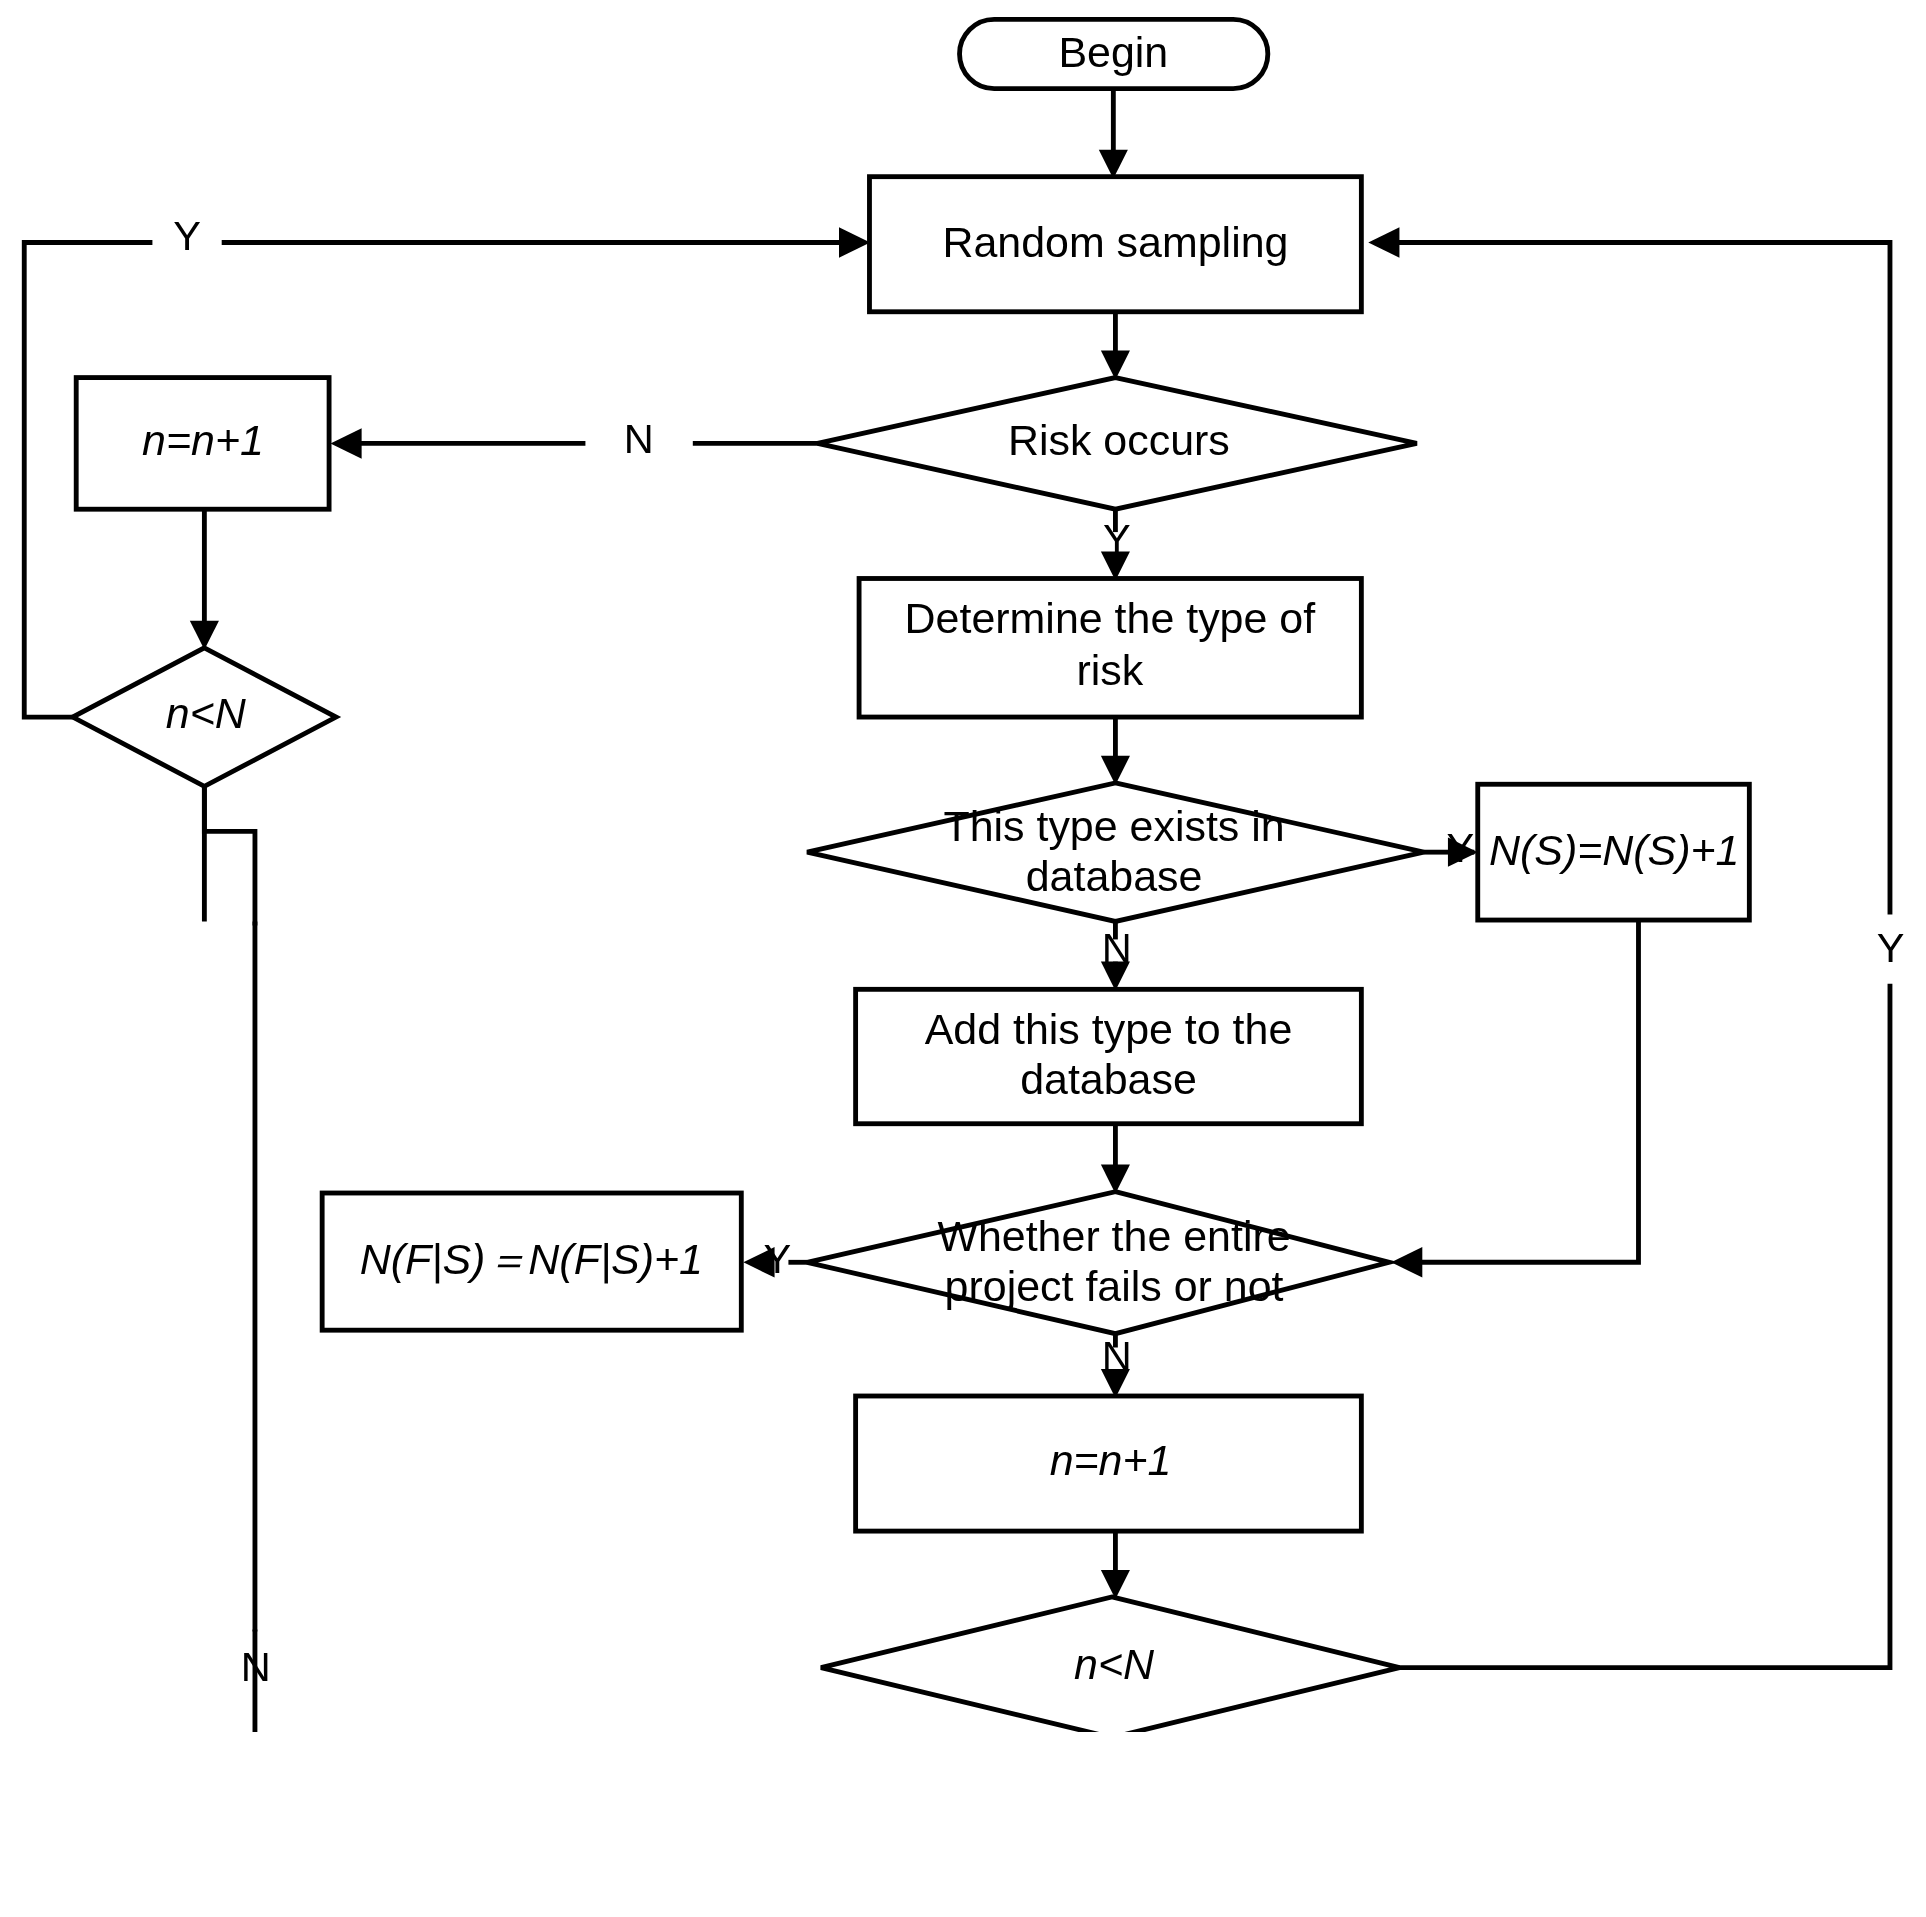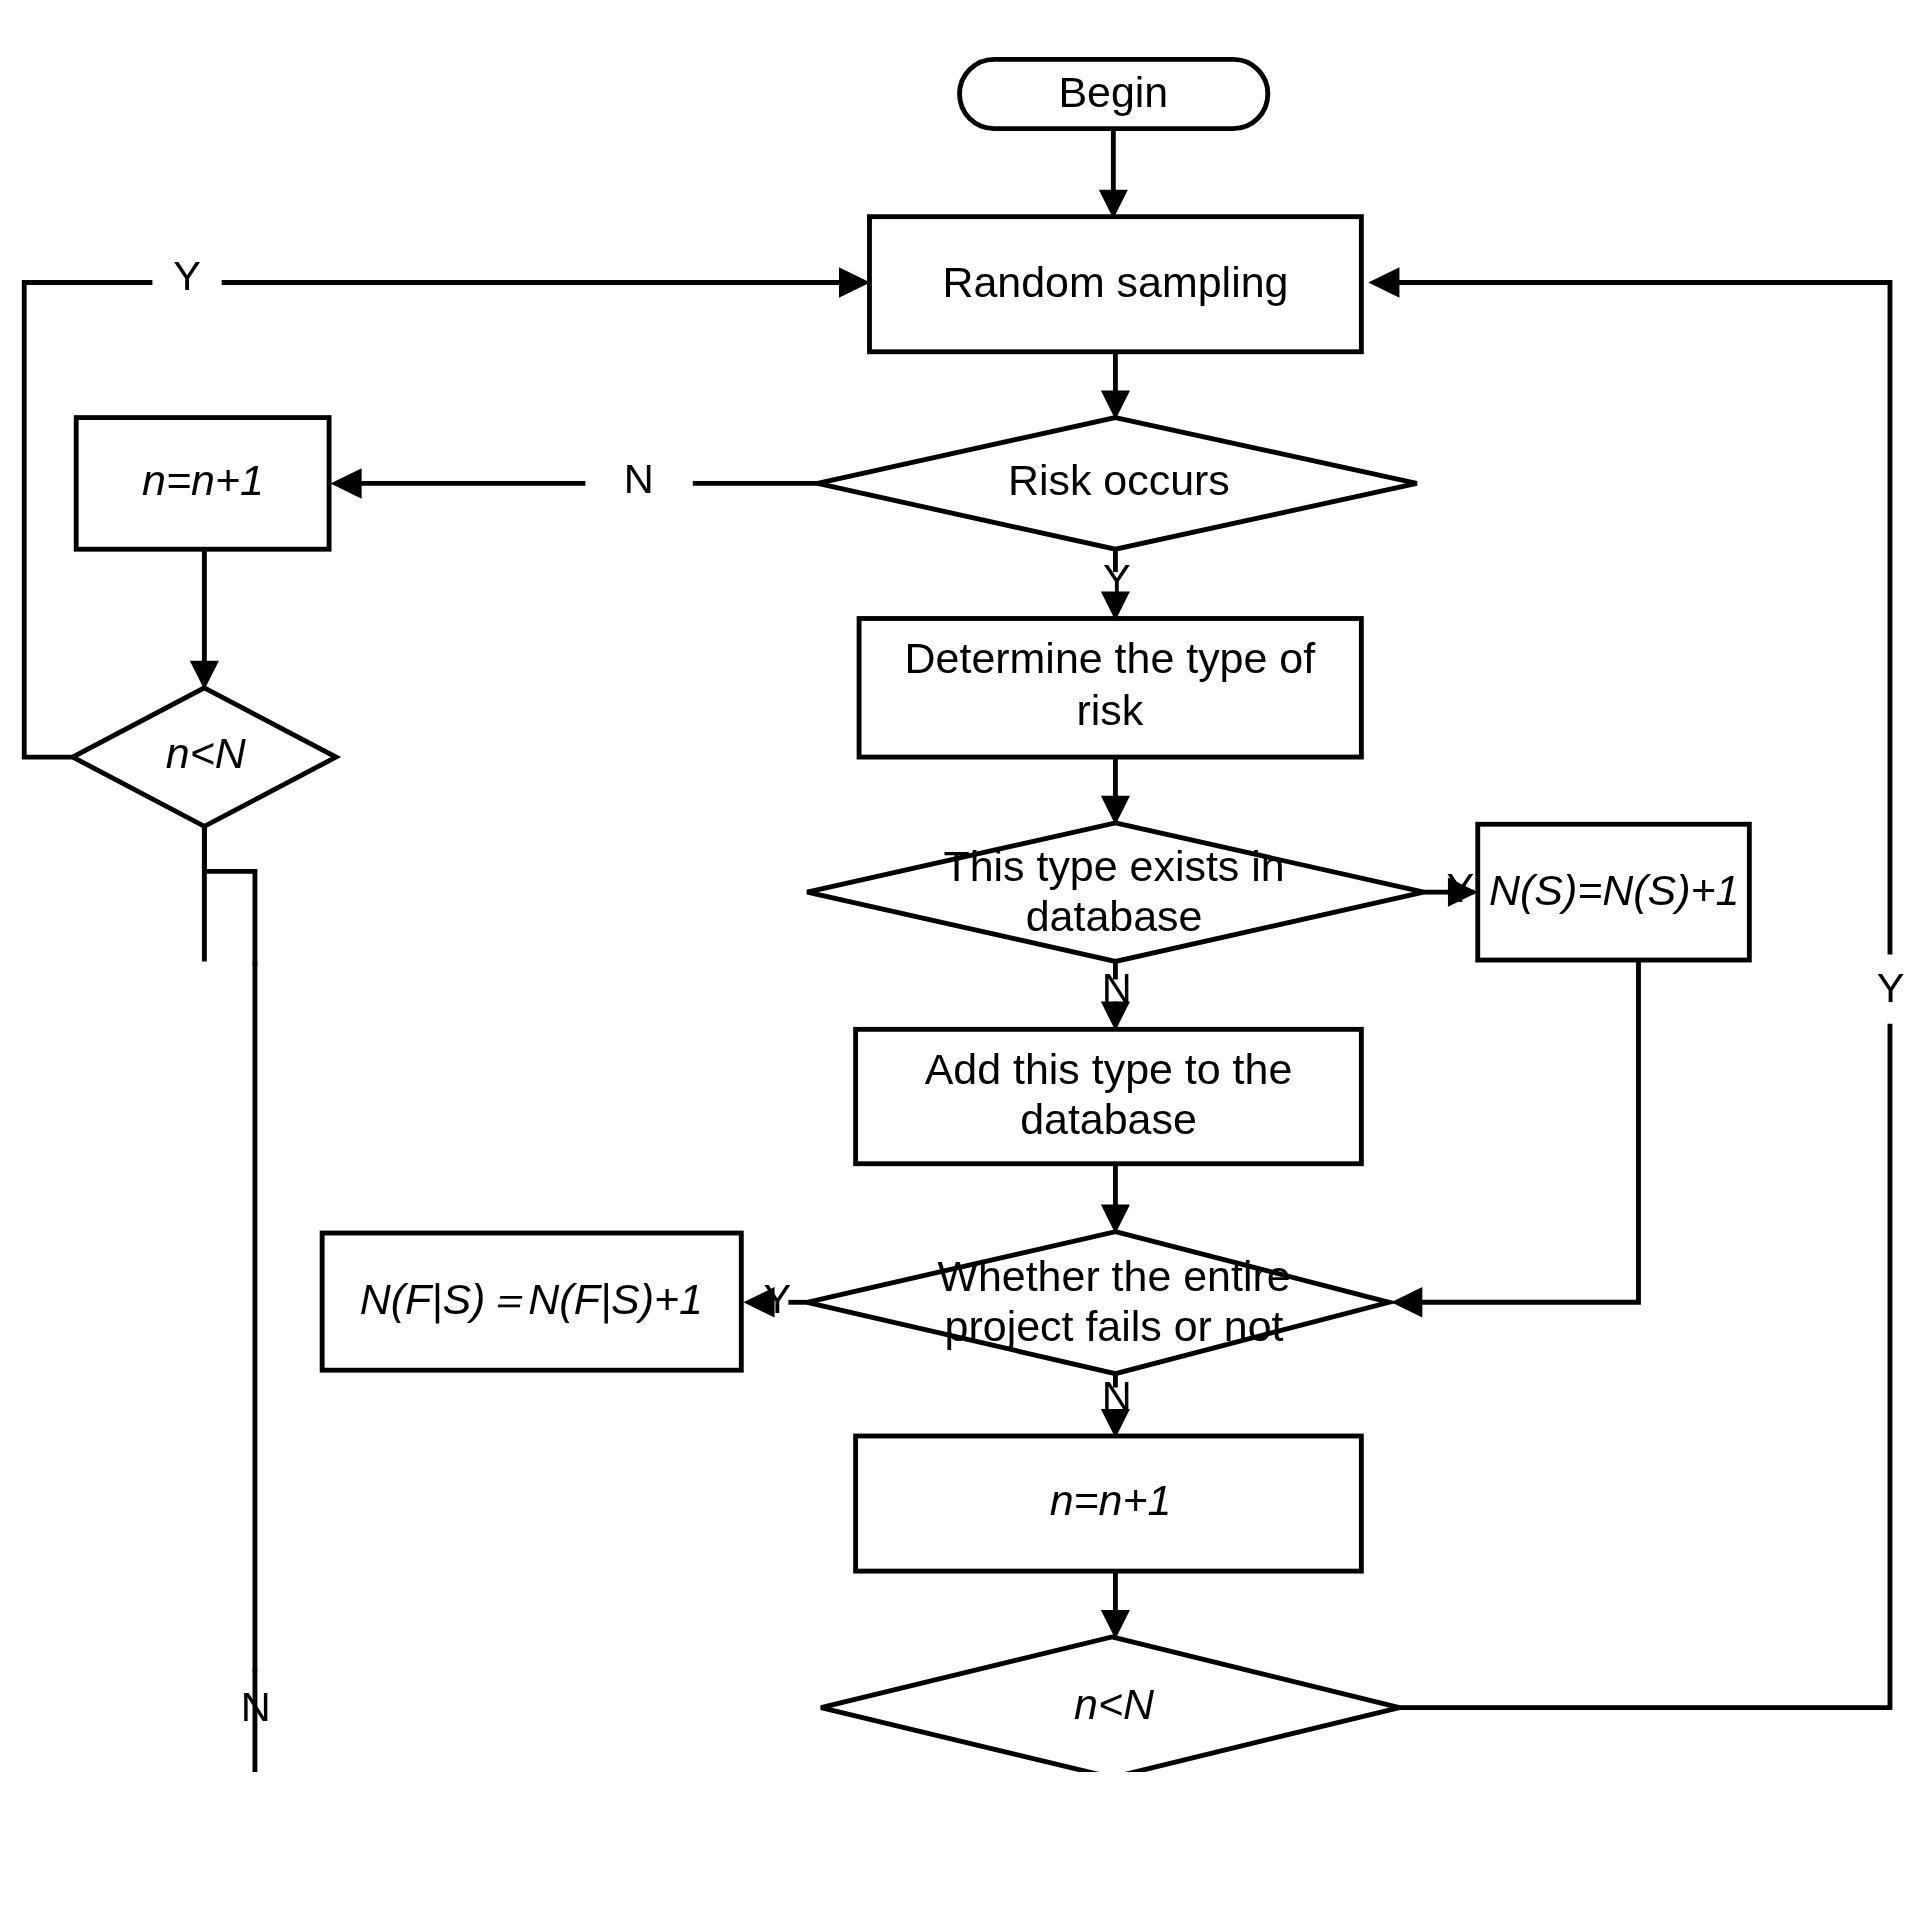--- a/index.html
+++ b/index.html
@@ -6,21 +6,20 @@
     margin: 0;
     padding: 0;
     background: #ffffff;
   }
   #flow-root {
     position: relative;
     width: 1926px;
     height: 1732px;
     background: #ffffff;
     font-family: "Liberation Sans", sans-serif;
-    margin-top: 40px;
   }
   svg#flow-svg {
     position: absolute;
     top: 0; left: 0;
     width: 1926px;
     height: 1917px;
     display: block;
   }
   .shape-stroke {
     fill: #ffffff;

